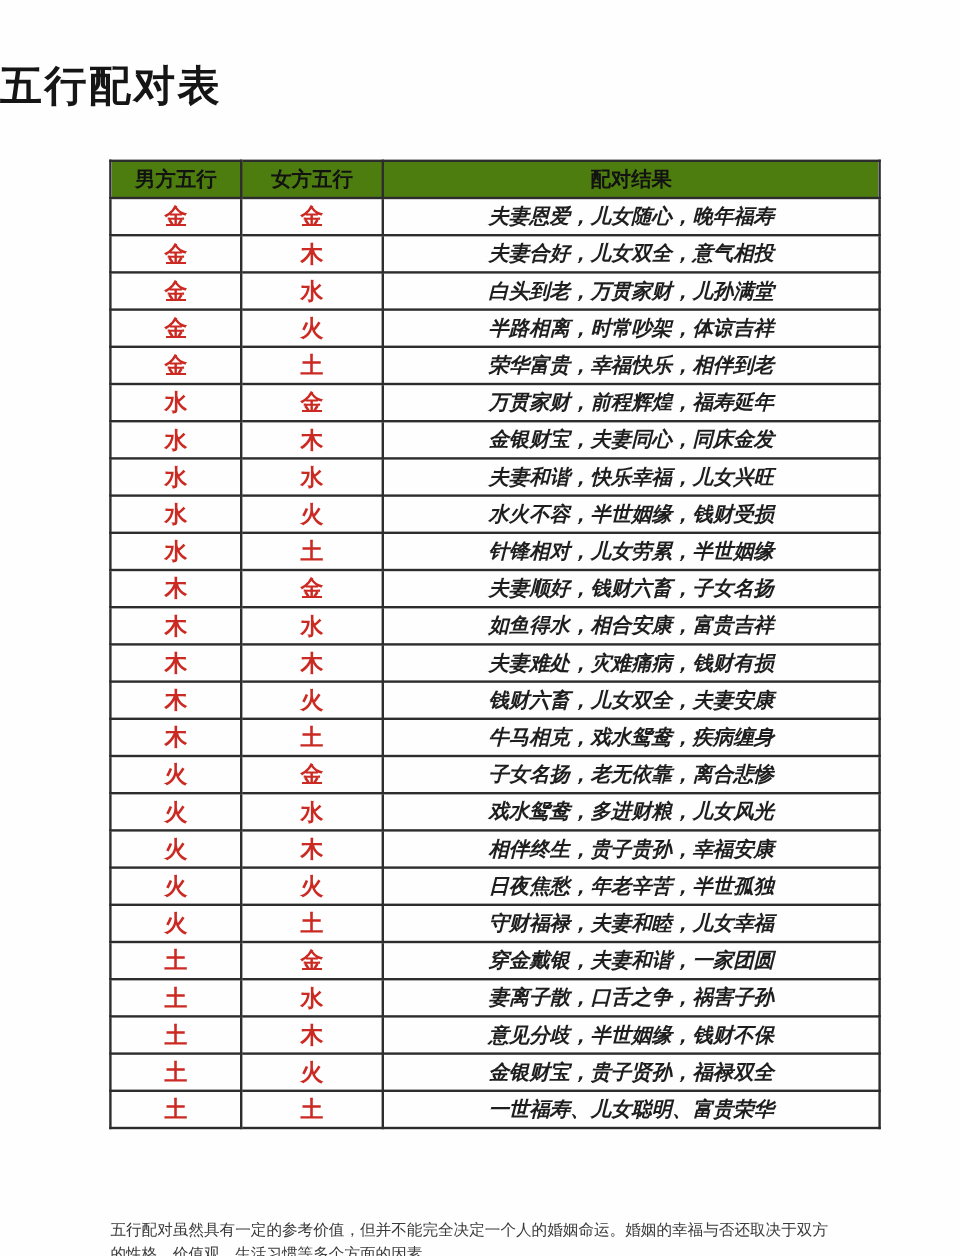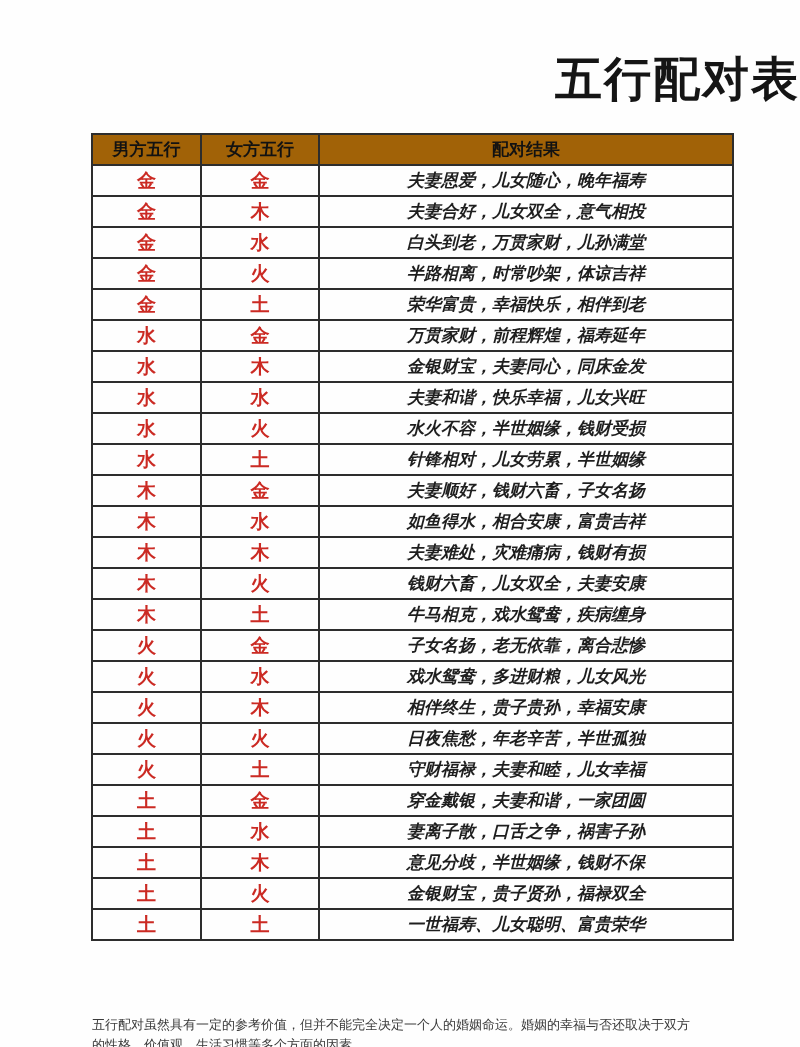--- a/index.html
+++ b/index.html
@@ -13,22 +13,22 @@
   .page {
     position: relative;
     width: 800px; height: 1047px;
     background: #fefefe;
     overflow: hidden;
   }
   .page-title {
     position: absolute;
     top: 48px; left: 0; width: 100%;
     margin: 0;
-    text-align: right;
-    font-size: 47px;
+    text-align: left;
+    font-size: 35px;
     font-weight: 600;
     letter-spacing: 2px;
     color: #151515;
   }
   table.match-table {
     position: absolute;
     left: 91px; top: 133px;
     width: 641px;
     border-collapse: collapse;
     table-layout: fixed;
@@ -42,21 +42,21 @@
     padding: 0 2px;
     text-align: center;
     vertical-align: middle;
     overflow: hidden;
     white-space: nowrap;
   }
   .match-table th {
     font-size: 17px;
     font-weight: 700;
     color: #121212;
-    background: #a16207;
+    background: #4d7c0f;
   }
   td.el {
     font-size: 19px;
     font-weight: 700;
     color: #cb2a23;
   }
   td.res {
     font-size: 17px;
     font-weight: 600;
     color: #1e1e1e;

